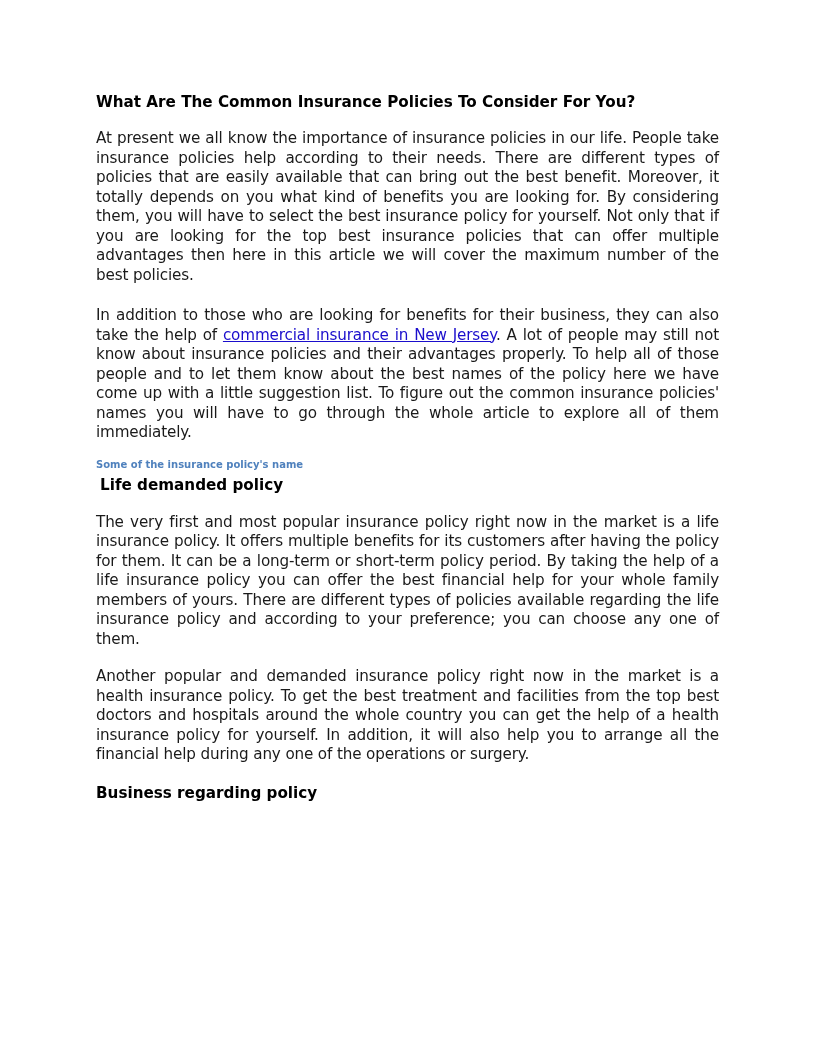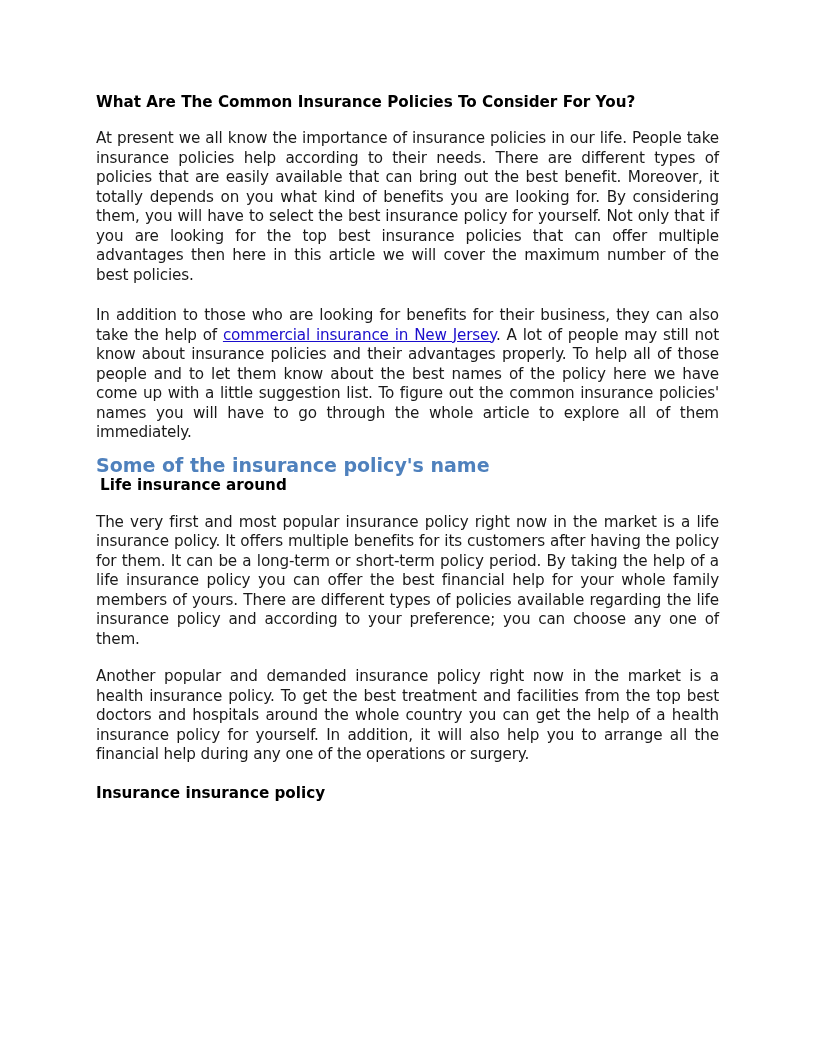--- a/index.html
+++ b/index.html
@@ -32,21 +32,21 @@
       margin: 0;
       font-size: 15.2px;
       line-height: 19.5px;
       text-align: justify;
       letter-spacing: -0.15px;
       word-spacing: 0px;
     }
     .p1 { margin-bottom: 21px; }
     .p2 { margin-bottom: 12px; }
     .blue-heading {
-      font-size: 19px;
+      font-size: 10px;
       font-weight: bold;
       color: #4f81bd;
       line-height: 20px;
       margin: 4px 0 0 0;
     }
     .p3 { margin-bottom: 18px; }
     .sub-heading {
       font-size: 15.2px;
       font-weight: bold;
       color: #000;
@@ -66,19 +66,19 @@
 <div class="page">
   <h1 class="title">What Are The Common Insurance Policies To Consider For You?</h1>
 
   <p class="p1">At present we all know the importance of insurance policies in our life. People take insurance policies help according to their needs. There are different types of policies that are easily available that can bring out the best benefit. Moreover, it totally depends on you what kind of benefits you are looking for. By considering them, you will have to select the best insurance policy for yourself. Not only that if you are looking for the top best insurance policies that can offer multiple advantages then here in this article we will cover the maximum number of the best policies.</p>
 
   <p class="p2"><span>In addition to those who are looking for benefits for their business, they can also take the help of </span><a class="link" href="#">commercial insurance in New Jersey</a><span>. A lot of people may still not know about insurance policies and their advantages properly. To help all of those people and to let them know about the best names of the policy here we have come up with a little suggestion list. To figure out the common insurance policies' names you will have to go through the whole article to explore all of them immediately.</span></p>
 
   <h2 class="blue-heading">Some of the insurance policy's name</h2>
 
 
-  <h3 class="sub-heading indent">Life insurance around</h3>
+  <h3 class="sub-heading indent">Life demanded policy</h3>
   <p class="p4">The very first and most popular insurance policy right now in the market is a life insurance policy. It offers multiple benefits for its customers after having the policy for them. It can be a long-term or short-term policy period. By taking the help of a life insurance policy you can offer the best financial help for your whole family members of yours. There are different types of policies available regarding the life insurance policy and according to your preference; you can choose any one of them.</p>
 
   <p class="p5">Another popular and demanded insurance policy right now in the market is a health insurance policy. To get the best treatment and facilities from the top best doctors and hospitals around the whole country you can get the help of a health insurance policy for yourself. In addition, it will also help you to arrange all the financial help during any one of the operations or surgery.</p>
 
-  <h3 class="sub-heading">Insurance insurance policy</h3>
+  <h3 class="sub-heading">Business regarding policy</h3>
 </div>
 
 </body></html>

